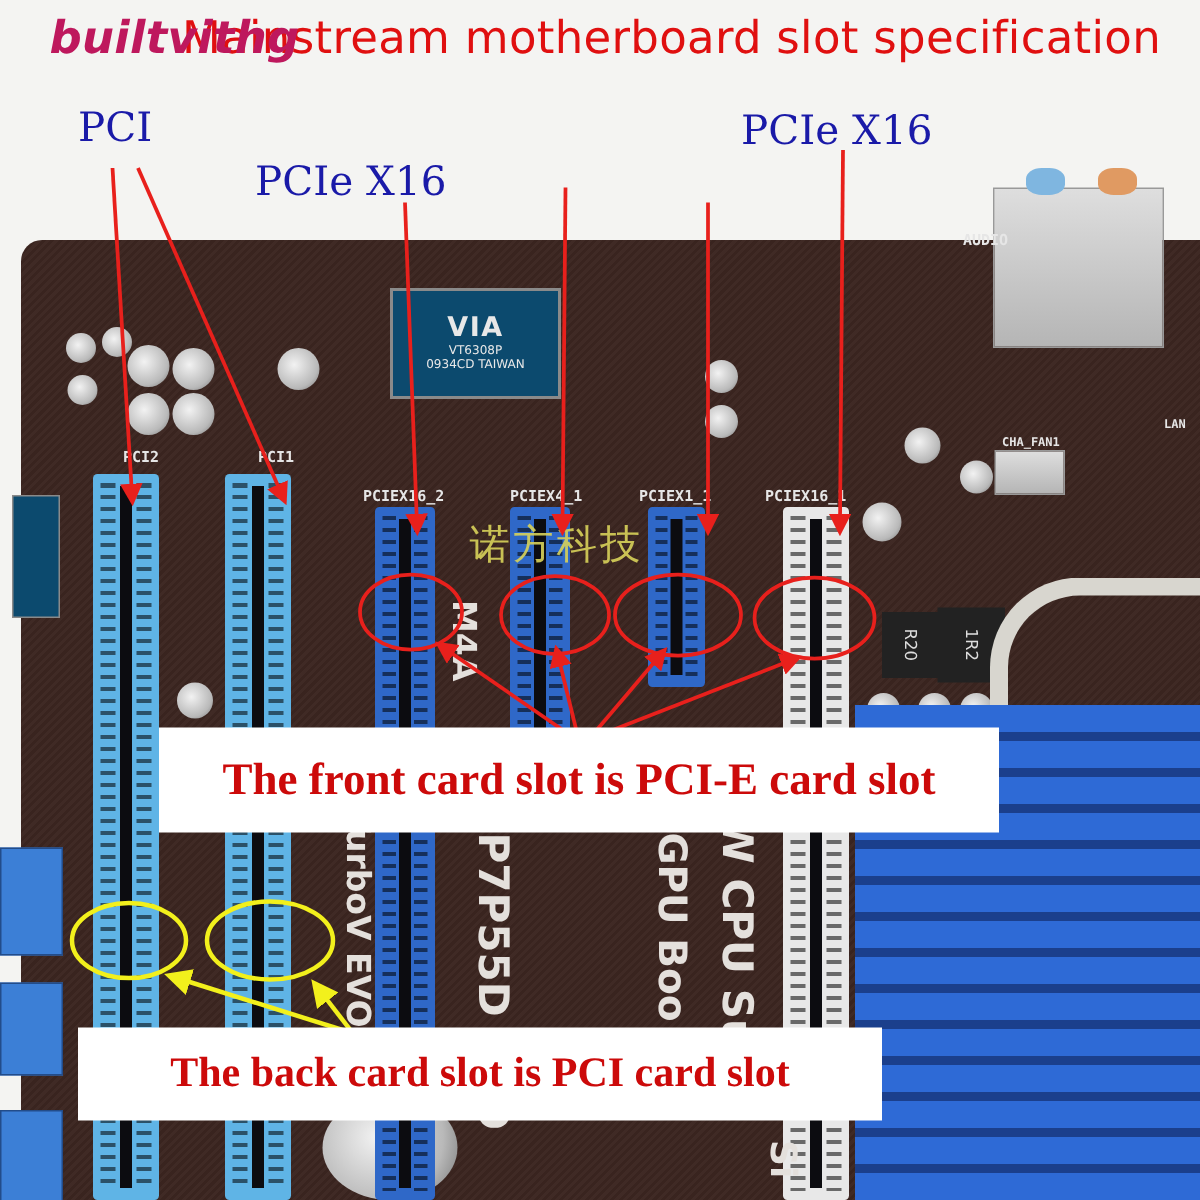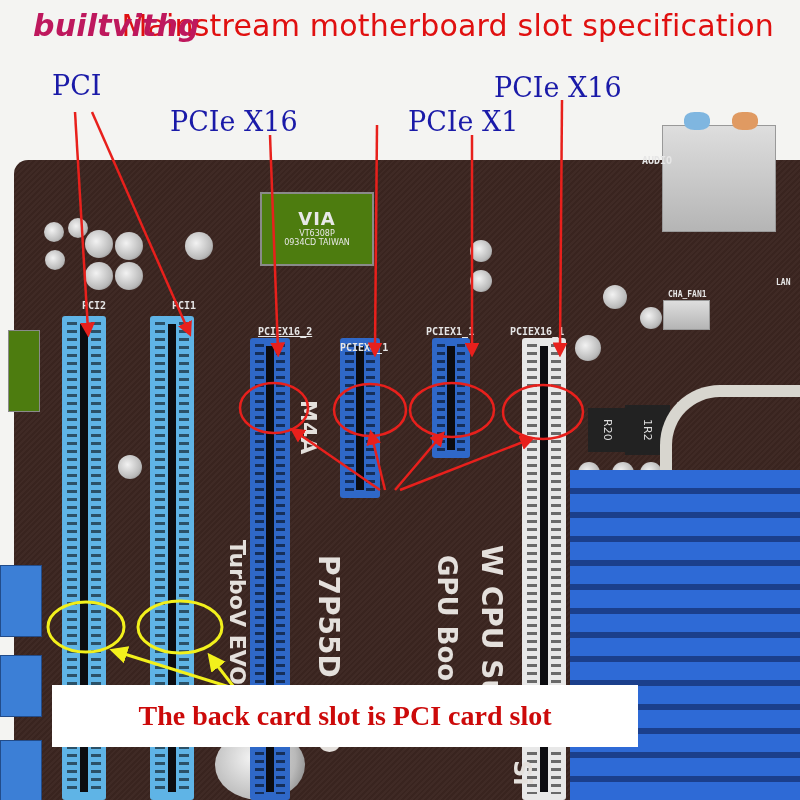--- a/index.html
+++ b/index.html
@@ -11,21 +11,21 @@
     .board::before { content: ""; position: absolute; inset: 0; background: repeating-linear-gradient(135deg, rgba(255,255,255,0.025) 0 2px, rgba(0,0,0,0.03) 2px 4px); border-radius: 14px 0 0 0; }
     .slot { position: absolute; border-radius: 3px; }
     .slot.pci { background: #5fb4e6; }
     .slot.pcie { background: #2f68c8; }
     .slot.white { background: #e8e8e8; }
     .slot .inner { position: absolute; left: 40%; width: 20%; top: 8px; bottom: 8px; background: #0c0c10; }
     .slot .pins { position: absolute; top: 6px; bottom: 6px; width: 22%; background: repeating-linear-gradient(180deg, rgba(0,0,0,0.55) 0 3px, transparent 3px 8px); }
     .slot .pins.l { left: 12%; } .slot .pins.r { right: 12%; }
     .slot-label { position: absolute; color: #e6e6e6; font-family: "DejaVu Sans Mono", monospace; font-size: 10px; font-weight: bold; }
     .cap { position: absolute; border-radius: 50%; background: radial-gradient(circle at 40% 40%, #f2f2f2, #b9b9b9 65%, #6d6d6d); }
-    .chip { position: absolute; background: #4d7c0f; border: 2px solid #8a8a8a; color: #e8e8e8; font-family: "DejaVu Sans", sans-serif; font-size: 8px; text-align: center; }
+    .chip { position: absolute; background: #0c4a6e; border: 2px solid #8a8a8a; color: #e8e8e8; font-family: "DejaVu Sans", sans-serif; font-size: 8px; text-align: center; }
     .chip .logo { font-weight: bold; font-size: 18px; letter-spacing: 1px; margin-top: 14px; }
     .io { position: absolute; background: linear-gradient(180deg, #dedede, #b5b5b5); border: 1px solid #999; }
     .heatsink { position: absolute; left: 570px; top: 470px; width: 230px; height: 330px; background: repeating-linear-gradient(180deg, #2e6ad6 0 18px, #1b3f8c 18px 24px); }
     .heatpipe { position: absolute; left: 660px; top: 385px; width: 150px; height: 150px; border: 12px solid #d8d6cf; border-right: none; border-bottom: none; border-radius: 60px 0 0 0; }
     .inductor { position: absolute; background: #222; color: #ddd; font-size: 11px; font-family: "DejaVu Sans", sans-serif; display: flex; align-items: center; justify-content: center; writing-mode: vertical-rl; }
     .board-text { position: absolute; color: #e4e0dc; font-family: "DejaVu Sans", sans-serif; font-weight: bold; writing-mode: vertical-rl; white-space: nowrap; }
     .blue-hdr { position: absolute; background: #3c7fd6; border: 1px solid #224c8a; }
     .label-blue { position: absolute; color: #1a1aa8; font-family: "DejaVu Serif", serif; font-size: 27px; white-space: nowrap; }
     .banner { position: absolute; background: #ffffff; color: #cc0a0a; font-family: "Liberation Serif", serif; font-weight: bold; display: flex; align-items: center; justify-content: center; white-space: nowrap; }
     .watermark { position: absolute; left: 313px; top: 345px; color: #d8d25a; font-size: 27px; font-family: "DejaVu Sans", sans-serif; letter-spacing: 2px; opacity: 0.9; }
@@ -36,21 +36,20 @@
 
 <div class="stage">
 
   <div class="title">
     <span>Mainstream motherboard slot specification</span>
     <span class="overlap">builtvithg</span>
   </div>
 
   <div class="label-blue" style="left:52px;top:70px;">PCI</div>
   <div class="label-blue" style="left:170px;top:106px;">PCIe X16</div>
-  <div class="label-blue" style="left:408px;top:106px;">PCIe X1</div>
   <div class="label-blue" style="left:494px;top:72px;">PCIe X16</div>
 
   <div class="board"></div>
 
   <div class="io" style="left:662px;top:125px;width:112px;height:105px;"></div>
   <div class="cap" style="left:684px;top:112px;width:26px;height:18px;background:#7fb6e0;border-radius:40%;"></div>
   <div class="cap" style="left:732px;top:112px;width:26px;height:18px;background:#e09a62;border-radius:40%;"></div>
   <div class="slot-label" style="left:642px;top:155px;">AUDIO</div>
   <div class="io" style="left:663px;top:300px;width:45px;height:28px;"></div>
   <div class="slot-label" style="left:668px;top:290px;font-size:8px;">CHA_FAN1</div>
@@ -118,32 +117,33 @@
       <div class="pins r"></div>
     </div>
   <div class="slot white" style="left:522px;top:338px;width:44px;height:462px;">
       <div class="pins l"></div>
       <div class="inner"></div>
       <div class="pins r"></div>
     </div>
 
   <div class="slot-label" style="left:82px;top:300px;">PCI2</div>
   <div class="slot-label" style="left:172px;top:300px;">PCI1</div>
-  <div class="slot-label" style="left:258px;top:326px;text-decoration:underline;">PCIEX16_2</div>
-  <div class="slot-label" style="left:340px;top:326px;margin-top:16px;">PCIEX4_1</div>
+  <div class="slot-label" style="left:242px;top:326px;">PCIEX16_2</div>
+  <div class="slot-label" style="left:340px;top:326px;">PCIEX4_1</div>
   <div class="slot-label" style="left:426px;top:326px;">PCIEX1_1</div>
   <div class="slot-label" style="left:510px;top:326px;">PCIEX16_1</div>
 
   <div class="board-text" style="left:225px;top:540px;font-size:22px;">TurboV EVO</div>
   <div class="board-text" style="left:312px;top:555px;font-size:28px;">P7P55D PRO</div>
   <div class="board-text" style="left:475px;top:545px;font-size:28px;">W CPU Su</div>
   <div class="board-text" style="left:432px;top:555px;font-size:26px;">GPU Boo</div>
   <div class="board-text" style="left:296px;top:400px;font-size:22px;">M4A</div>
   <div class="board-text" style="left:508px;top:760px;font-size:24px;">Si</div>
 
+  <div class="watermark">诺方科技</div>
 
   <svg class="overlay" viewBox="0 0 800 800">
     <defs>
       <marker id="ar" markerWidth="6" markerHeight="6" refX="3" refY="3" orient="auto">
           <path d="M0,0 L6,3 L0,6 Z" fill="#e8201c"></path>
         </marker>
       <marker id="ay" markerWidth="6" markerHeight="6" refX="3" refY="3" orient="auto">
           <path d="M0,0 L6,3 L0,6 Z" fill="#f2f01c"></path>
         </marker>
     </defs>
@@ -164,16 +164,19 @@
       <line x1="400" y1="490" x2="528" y2="440" marker-end="url(#ar)"></line>
     </g>
     <g stroke="#f2f01c" stroke-width="3" fill="none">
       <ellipse cx="86" cy="627" rx="38" ry="25"></ellipse>
       <ellipse cx="180" cy="627" rx="42" ry="26"></ellipse>
       <line x1="255" y1="695" x2="118" y2="652" marker-end="url(#ay)"></line>
       <line x1="240" y1="695" x2="213" y2="660" marker-end="url(#ay)"></line>
     </g>
   </svg>
 
-  <div class="banner" style="left:52px;top:685px;width:586px;height:62px;font-size:28px;">
+  <div class="banner" style="left:106px;top:485px;width:560px;height:70px;font-size:30px;">
+    <span>The front card slot is PCI-E card slot</span>
+  </div>
+  <div class="banner" style="left:52px;top:685px;width:536px;height:62px;font-size:28px;">
     <span>The back card slot is PCI card slot</span>
   </div>
 </div>
 
 </body></html>

